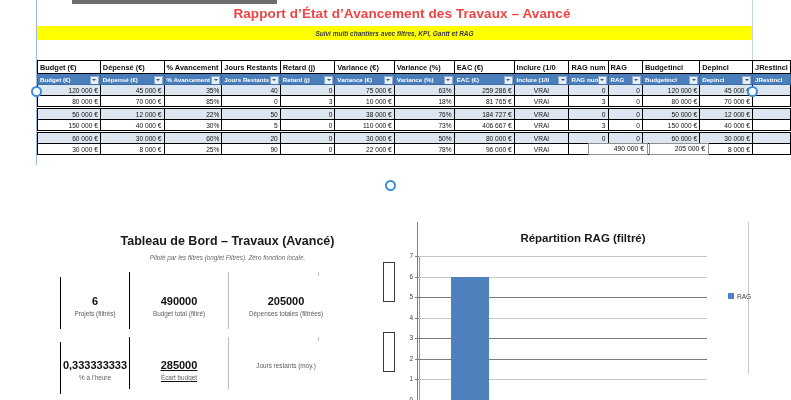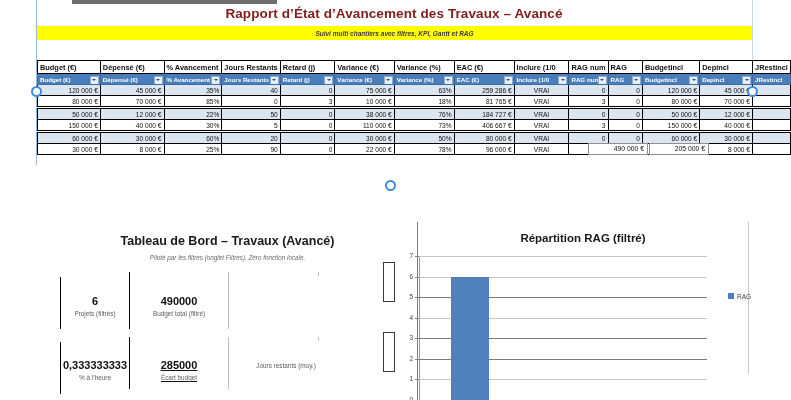--- a/index.html
+++ b/index.html
@@ -7,22 +7,22 @@
        font-family:"Liberation Sans",sans-serif;color:#111;}
 
   
   #report{position:absolute;left:0;top:0;width:791px;height:205px;background:#fff;overflow:hidden;}
   .vrule{position:absolute;top:0;width:1px;background:#9ab8d8;}
   .vrule.left{left:36px;height:165px;}
   .vrule.right{left:752px;height:150px;background:#c7d6e6;}
 
   .greybar{position:absolute;left:72px;top:0;width:205px;height:4px;background:#6e6e6e;}
 
-  .rpt-title{position:absolute;left:36px;top:6px;width:716px;text-align:center;
-             font-size:13.5px;font-weight:bold;letter-spacing:.1px;color:#7f1d1d;}
+  .rpt-title{position:absolute;left:44px;top:6px;width:716px;text-align:center;
+             font-size:13.5px;font-weight:bold;letter-spacing:.1px;color:#ef4444;}
   .yellowband{position:absolute;left:37px;top:26px;width:715px;height:14px;background:#ffff00;}
   .rpt-sub{position:absolute;left:37px;top:27px;width:715px;text-align:center;
            font-size:6.5px;font-style:italic;font-weight:bold;color:#3b3b3b;line-height:13px;}
 
   
   table.xl{position:absolute;left:37px;top:60px;border-collapse:collapse;table-layout:fixed;}
   table.xl td,table.xl th{border:1px solid #000;padding:0 2px;font-size:7px;
       white-space:nowrap;overflow:hidden;height:11px;box-sizing:border-box;}
   tr.hdr th{background:#ffffff;font-weight:bold;font-size:7.4px;text-align:left;
       height:13px;border-bottom:1px solid #000;}
@@ -272,20 +272,24 @@
   <div class="kdivthin" style="left:318px;top:115px;width:1px;height:4px;"></div>
 
   <div class="kpibox" style="left:62px;top:73px;width:66px;">
     <div class="kpi-val">6</div>
     <div class="kpi-lab">Projets (filtrés)</div>
   </div>
   <div class="kpibox" style="left:131px;top:73px;width:96px;">
     <div class="kpi-val">490000</div>
     <div class="kpi-lab">Budget total (filtré)</div>
   </div>
+  <div class="kpibox" style="left:230px;top:73px;width:112px;">
+    <div class="kpi-val">205000</div>
+    <div class="kpi-lab">Dépenses totales (filtrées)</div>
+  </div>
   <div class="kpibox" style="left:62px;top:137px;width:66px;">
     <div class="kpi-val">0,333333333</div>
     <div class="kpi-lab">% à l’heure</div>
   </div>
   <div class="kpibox" style="left:131px;top:137px;width:96px;text-decoration:underline;">
     <div class="kpi-val">285000</div>
     <div class="kpi-lab">Écart budget</div>
   </div>
   <div class="kpibox" style="left:230px;top:137px;width:112px;">
     <div class="kpi-lab">Jours restants (moy.)</div>

